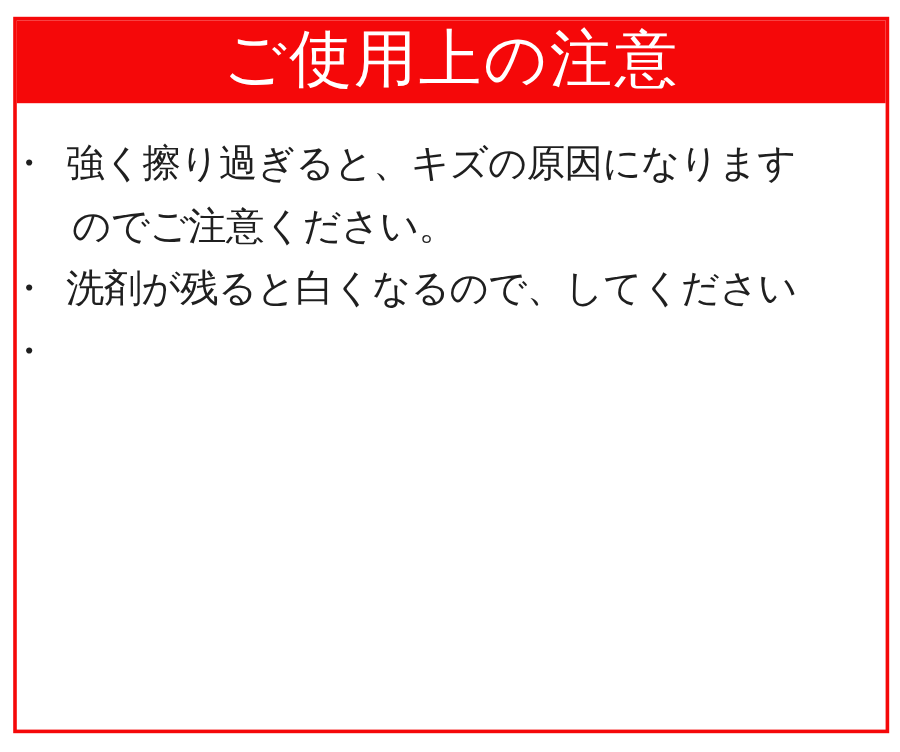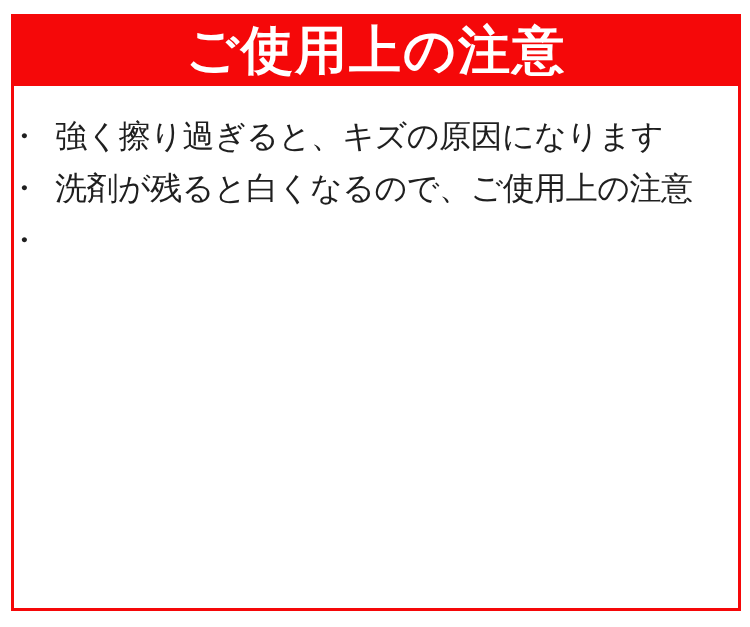--- a/index.html
+++ b/index.html
@@ -28,21 +28,21 @@
     width: 100%;
     height: 69px;
     background: var(--accent-red);
     display: flex;
     align-items: center;
     justify-content: center;
   }
   .banner .title {
     color: #ffffff;
     font-size: 52px;
-    font-weight: 700;
+    font-weight: 400;
     letter-spacing: 2px;
     line-height: 1;
     padding-bottom: 4px;
   }
   .content {
     padding: 24px 10px 0 23px;
   }
   .item {
     font-size: 32px;
     line-height: 52px;
@@ -61,21 +61,21 @@
 </style>
 </head>
 <body>
 
 <div class="panel">
   <div class="banner">
     <span class="title">ご使用上の注意</span>
   </div>
   <div class="content">
 
-    <p class="item"><span class="bullet">・</span><span class="line">強く擦り過ぎると、キズの原因になります</span><br></p>
+    <p class="item"><span class="bullet">・</span><span class="line">強く擦り過ぎると、キズの原因になります</span><br><span class="line">のでご注意ください。</span></p>
 
 
-    <p class="item"><span class="bullet">・</span><span class="line">洗剤が残ると白くなるので、ご使用上の注意</span><br></p>
+    <p class="item"><span class="bullet">・</span><span class="line">洗剤が残ると白くなるので、してください</span><br></p>
 
     <p class="item"><span class="bullet">・</span><br><br></p>
 
   </div>
 </div>
 
 </body></html>

